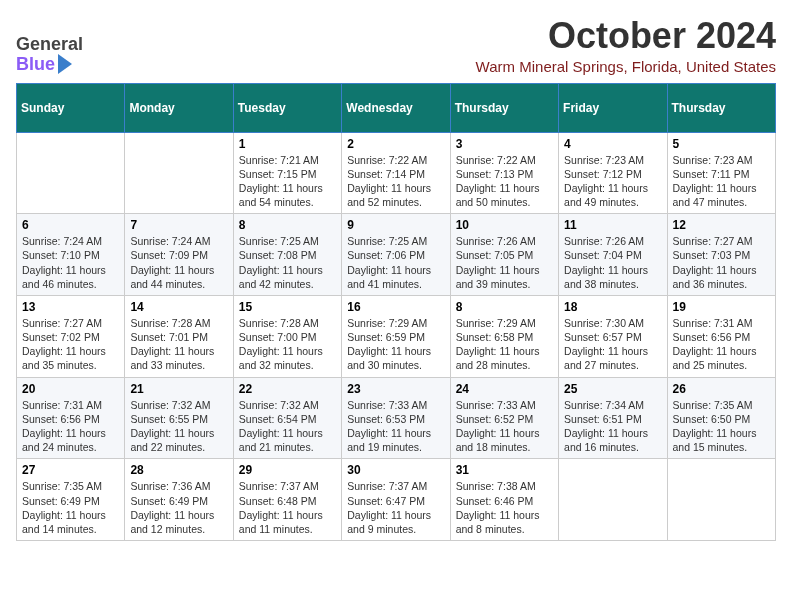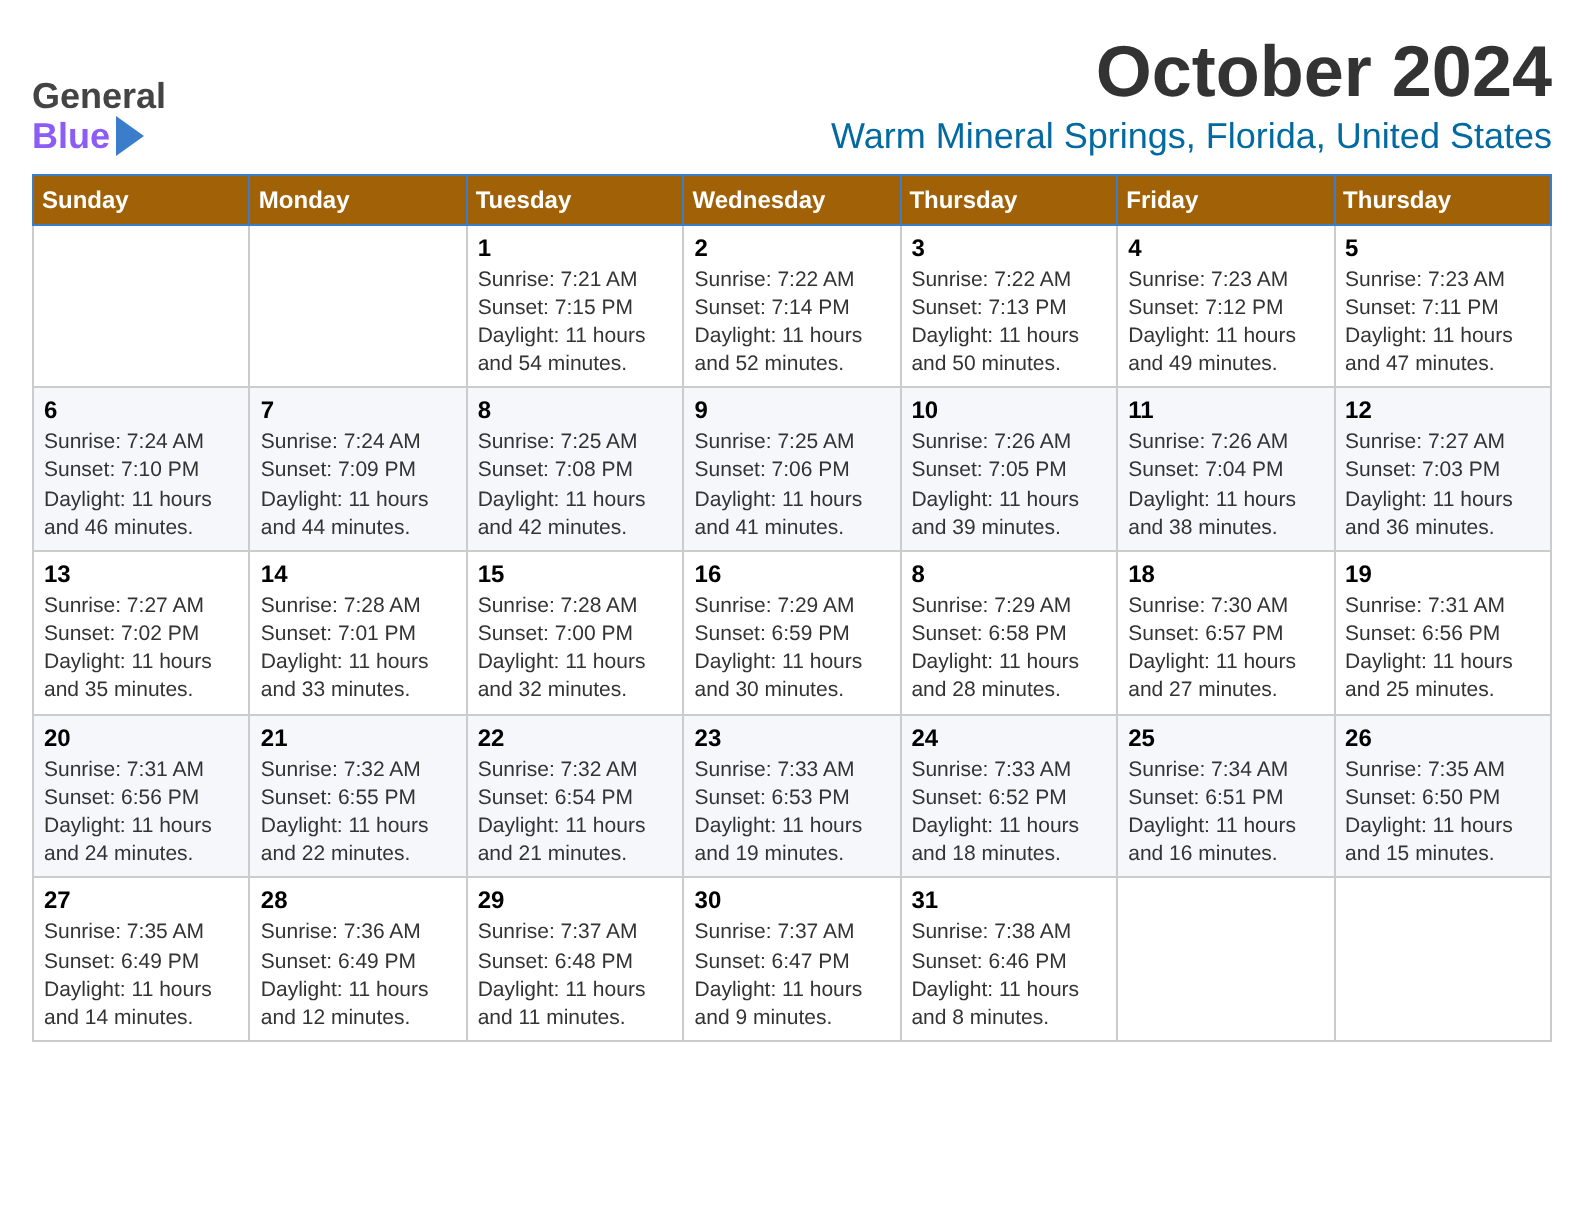--- a/index.html
+++ b/index.html
@@ -19,34 +19,34 @@
     .title-block {
       text-align: right;
     }
     .month-title {
       font-size: 36px;
       font-weight: bold;
       color: #333;
       line-height: 1.1;
     }
     .location {
-      font-size: 18px;
-      color: #0369a1;
+      font-size: 15px;
+      color: #7f1d1d;
       margin-top: 2px;
       margin-left: 32px;
     }
     .calendar {
       width: 100%;
       border-collapse: collapse;
       font-size: 11px;
     }
     .calendar th {
-      background: #a16207;
+      background: #0f766e;
       color: #fff;
-      padding: 5px 4px;
+      padding: 17px 4px;
       text-align: left;
       font-size: 12px;
       font-weight: bold;
       border: 1px solid #3a7ecb;
     }
     .calendar td {
       border: 1px solid #ccc;
       vertical-align: top;
       padding: 4px 5px;
       width: 107px;

